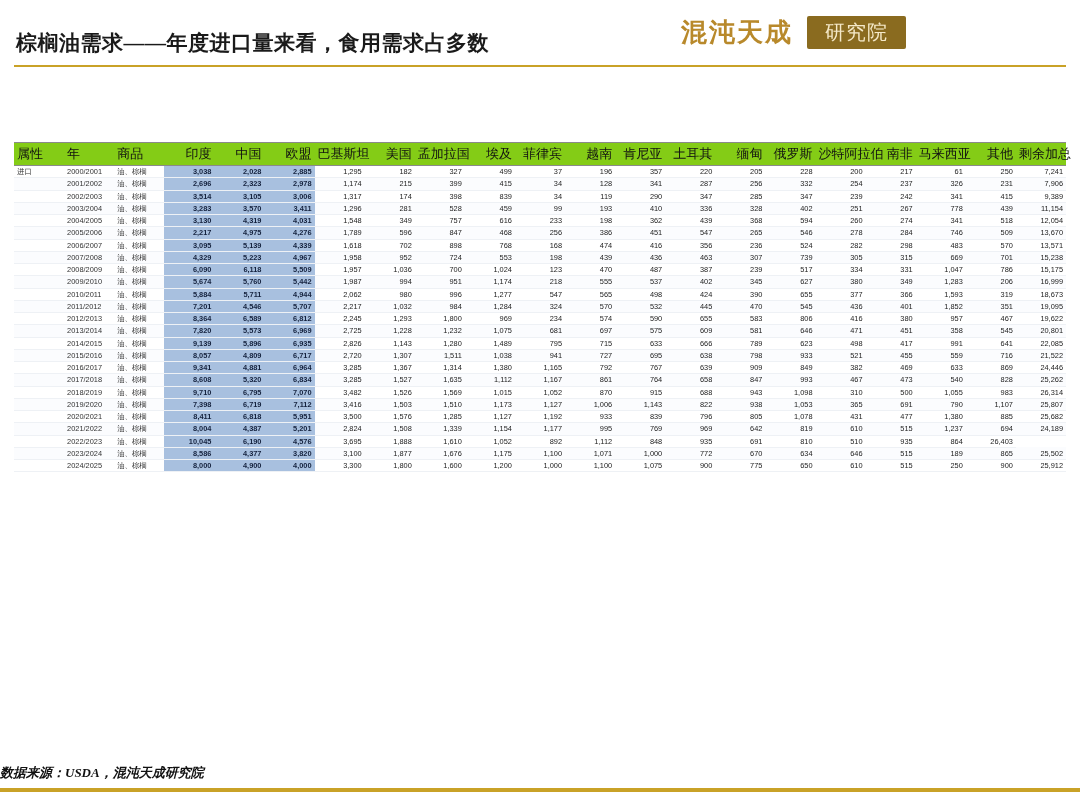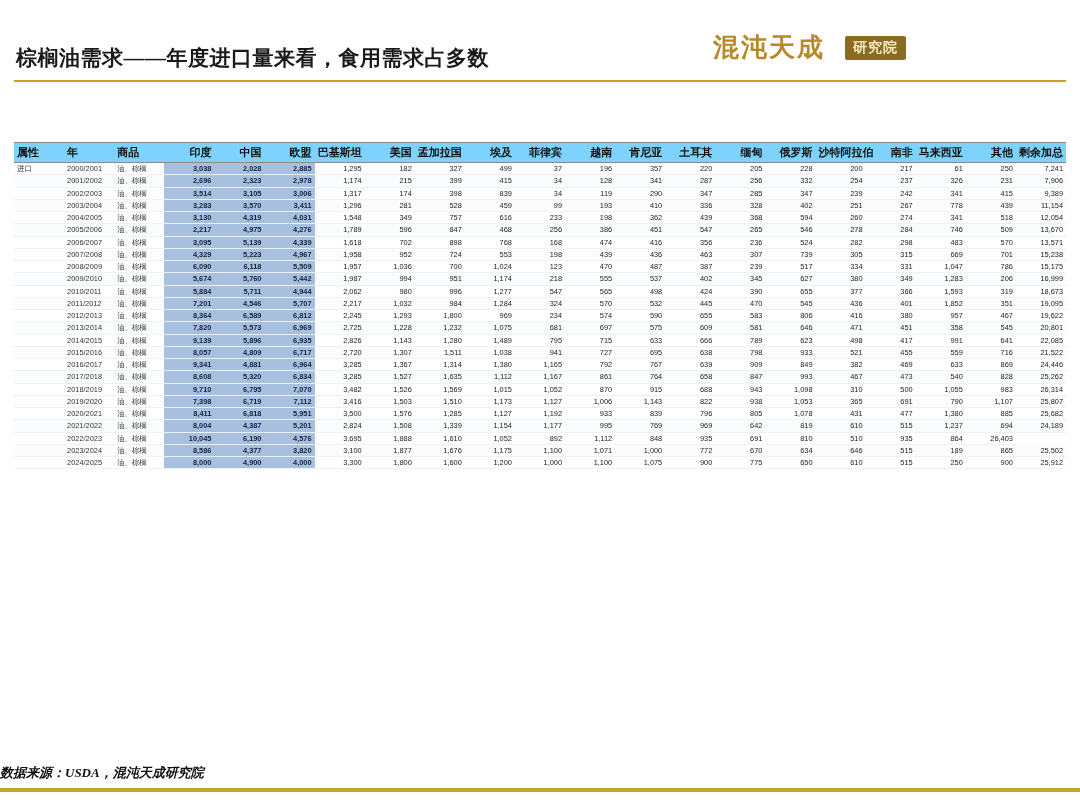--- a/index.html
+++ b/index.html
@@ -17,21 +17,21 @@
   .slide {
     position: relative;
     width: 1080px;
     height: 810px;
     background: #ffffff;
     box-sizing: border-box;
   }
   
   .header {
     position: absolute;
-    top: 16px;
+    top: 1px;
     left: 0;
     width: 924px;
     height: 70px;
   }
   .title {
     position: absolute;
     left: 16px;
     top: 28px;
     font-family: "Liberation Serif", serif;
     font-size: 21px;
@@ -47,59 +47,59 @@
     width: 1052px;
     height: 2px;
     background: #c9a227;
   }
   .logo {
     position: absolute;
     right: 18px;
     top: 14px;
     display: flex;
     align-items: center;
-    gap: 20px;
+    gap: 14px;
     margin-left: 32px;
   }
   .logo-mark {
     font-family: "Liberation Serif", serif;
     font-size: 26px;
     font-weight: bold;
     color: #b8892b;
     letter-spacing: 2px;
   }
   .logo-badge {
     background: #8a6b1f;
     color: #f5e9c8;
     font-family: "Liberation Serif", serif;
-    font-size: 14px;
-    font-weight: bold;
-    padding: 3px 8px;
+    font-size: 20px;
+    font-weight: normal;
+    padding: 3px 18px;
     letter-spacing: 1px;
     border-radius: 2px;
   }
   
   .table-wrap {
     position: absolute;
     left: 14px;
     top: 142px;
     width: 1052px;
   }
   table.data {
     border-collapse: collapse;
     font-family: "Liberation Sans", sans-serif;
     font-size: 7.4px;
     color: #222;
     width: 1052px;
     table-layout: fixed;
   }
   table.data th {
-    background: #7dd3fc;
-    font-weight: bold;
-    font-size: 11px;
+    background: #84cc16;
+    font-weight: normal;
+    font-size: 13px;
     color: #111;
     border-bottom: 1px solid #8a8a8a;
     border-top: 1px solid #8a8a8a;
     padding: 2px 3px;
     text-align: right;
     white-space: nowrap;
   }
   table.data th.lead {
     text-align: left;
   }

